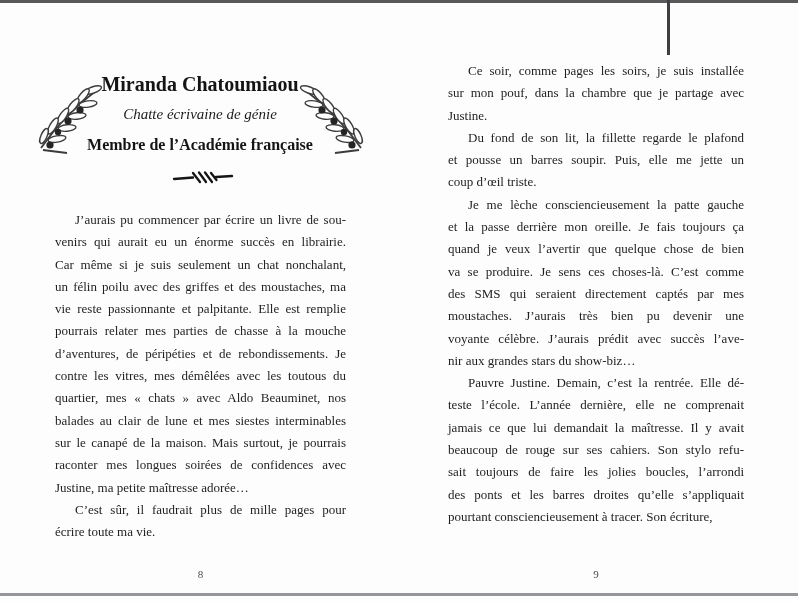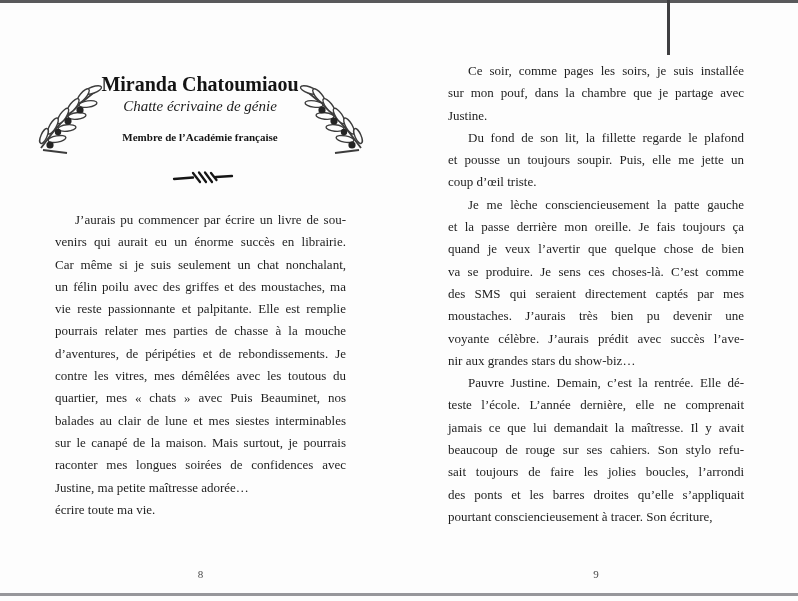--- a/index.html
+++ b/index.html
@@ -12,22 +12,22 @@
     color:#1e1e1e;
   }
   
   .top-edge{position:absolute;left:0;top:0;width:798px;height:3px;background:#59595b;}
   .edge-stub{position:absolute;left:667px;top:0;width:3px;height:55px;background:#3f3f41;}
   .bottom-edge{position:absolute;left:0;top:593px;width:798px;height:3px;background:#97979b;}
 
   
   .header{position:absolute;left:20px;top:72px;width:360px;text-align:center;}
   .title{font-size:20px;line-height:24px;font-weight:bold;color:#141414;}
-  .subtitle{font-size:15px;line-height:20px;font-style:italic;color:#1a1a1a;}
-  .affiliation{margin-top:13px;font-size:11px;line-height:16px;font-weight:bold;color:#141414;}
+  .subtitle{margin-top:8px;font-size:15px;line-height:20px;font-style:italic;color:#1a1a1a;}
+  .affiliation{margin-top:13px;font-size:16px;line-height:16px;font-weight:bold;color:#141414;}
 
   .branch{position:absolute;top:84px;width:74px;height:78px;}
   .branch-left{left:31px;}
   .branch-right{left:297px;transform:scaleX(-1);}
   .divider{position:absolute;left:172px;top:168px;width:62px;height:18px;}
 
   
   .body-col{position:absolute;font-size:13px;line-height:22.3px;color:#1e1e1e;}
   .body-left{left:55px;top:209px;width:291px;}
   .body-right{left:448px;top:60px;width:296px;}
@@ -116,44 +116,45 @@
     <div class="body-col body-left">
         <div>
           <div class="line first">J’aurais pu commencer par écrire un livre de sou-</div>
           <div class="line">venirs qui aurait eu un énorme succès en librairie.</div>
           <div class="line">Car même si je suis seulement un chat nonchalant,</div>
           <div class="line">un félin poilu avec des griffes et des moustaches, ma</div>
           <div class="line">vie reste passionnante et palpitante. Elle est remplie</div>
           <div class="line">pourrais relater mes parties de chasse à la mouche</div>
           <div class="line">d’aventures, de péripéties et de rebondissements. Je</div>
           <div class="line">contre les vitres, mes démêlées avec les toutous du</div>
-          <div class="line">quartier, mes « chats » avec Puis Beauminet, nos</div>
+          <div class="line">quartier, mes « chats » avec Aldo Beauminet, nos</div>
           <div class="line">balades au clair de lune et mes siestes interminables</div>
           <div class="line">sur le canapé de la maison. Mais surtout, je pourrais</div>
           <div class="line">raconter mes longues soirées de confidences avec</div>
           <div class="line last">Justine, ma petite maîtresse adorée…</div>
         </div>
         <div>
+          <div class="line first">C’est sûr, il faudrait plus de mille pages pour</div>
           <div class="line last">écrire toute ma vie.</div>
         </div>
       </div>
 
     <div class="page-num page-num-left">8</div>
   </div>
 
   <div>
     <div class="body-col body-right">
         <div>
           <div class="line first">Ce soir, comme pages les soirs, je suis installée</div>
           <div class="line">sur mon pouf, dans la chambre que je partage avec</div>
           <div class="line last">Justine.</div>
         </div>
         <div>
           <div class="line first">Du fond de son lit, la fillette regarde le plafond</div>
-          <div class="line">et pousse un toujours soupir. Puis, elle me jette un</div>
+          <div class="line">et pousse un barres soupir. Puis, elle me jette un</div>
           <div class="line last">coup d’œil triste.</div>
         </div>
         <div>
           <div class="line first">Je me lèche consciencieusement la patte gauche</div>
           <div class="line">et la passe derrière mon oreille. Je fais toujours ça</div>
           <div class="line">quand je veux l’avertir que quelque chose de bien</div>
           <div class="line">va se produire. Je sens ces choses-là. C’est comme</div>
           <div class="line">des SMS qui seraient directement captés par mes</div>
           <div class="line">moustaches. J’aurais très bien pu devenir une</div>
           <div class="line">voyante célèbre. J’aurais prédit avec succès l’ave-</div>

